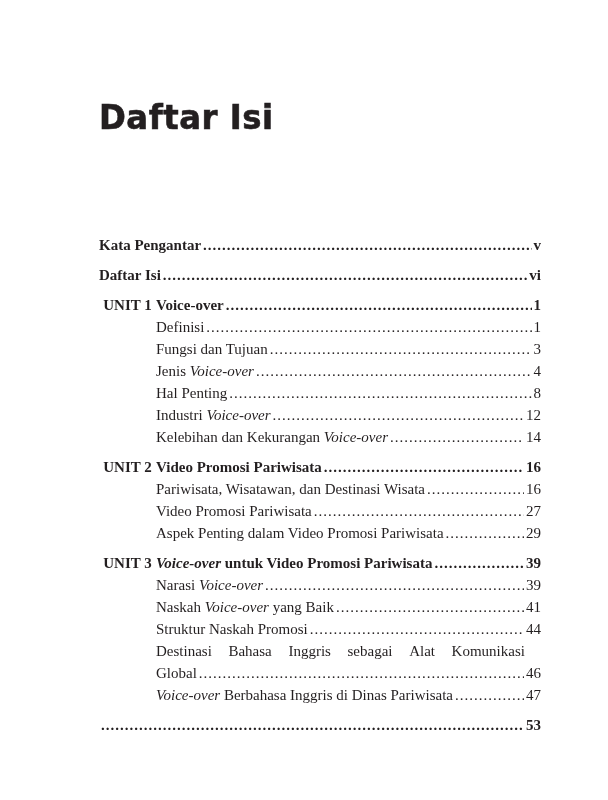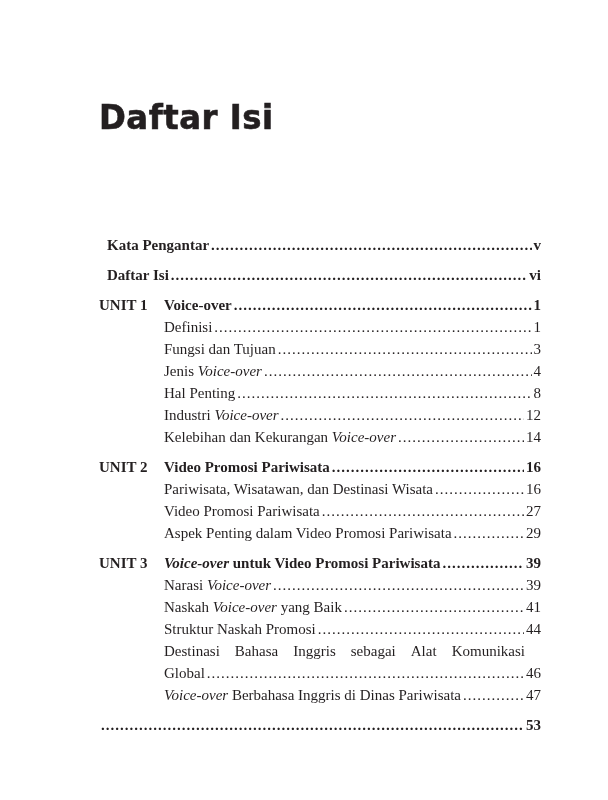--- a/index.html
+++ b/index.html
@@ -40,23 +40,24 @@
       align-items: baseline;
       white-space: nowrap;
       font-size: 15px;
       line-height: 22px;
       height: 22px;
     }
     .row.bold { font-weight: bold; }
     .row .unit {
       width: 57px;
       flex: none;
+      text-align: center;
     }
     .row.sub { padding-left: 57px; }
-    .row .label { flex: none; margin-left: 8px; }
+    .row .label { flex: none; }
     .row .label i { font-style: italic; }
     .row .dots {
       flex: 1;
       overflow: hidden;
       margin: 0 2px;
       letter-spacing: 1px;
     }
     .row .dots::after {
       content: "....................................................................................................................................................................................";
     }

